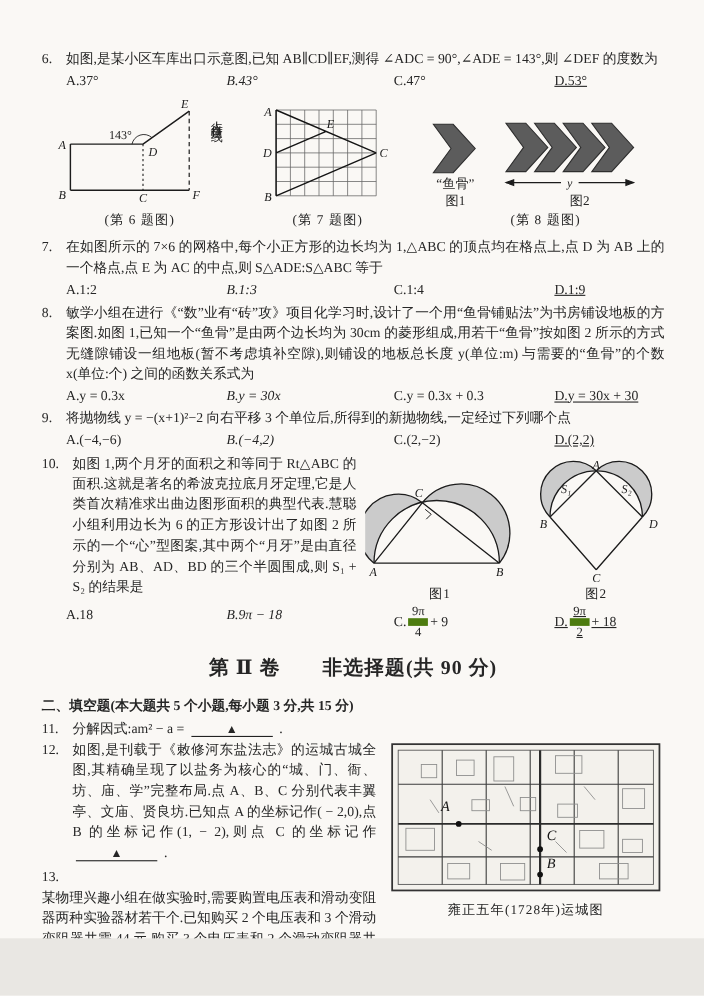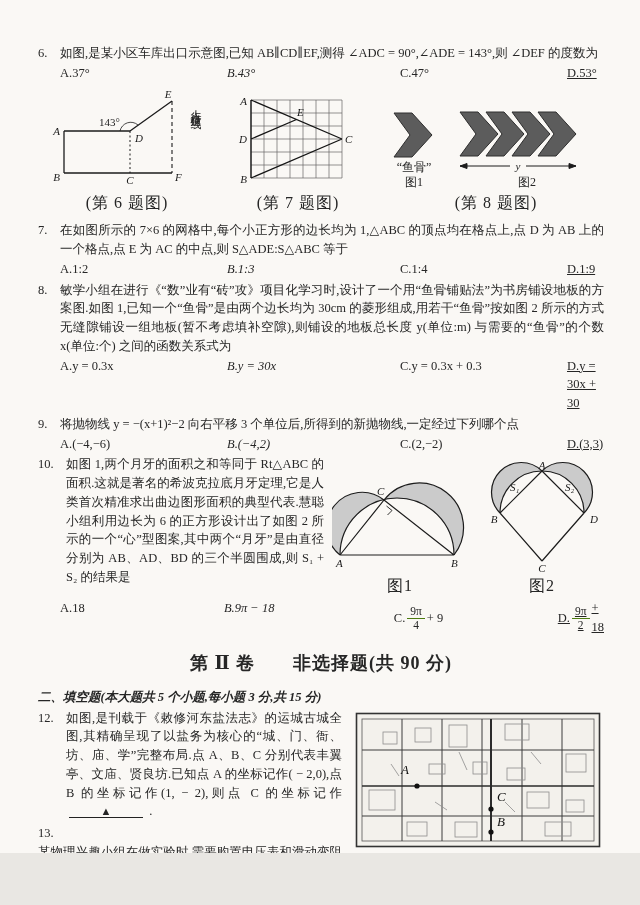--- a/index.html
+++ b/index.html
@@ -17,50 +17,50 @@
     padding:44px 36px 0 38px;
   }
   .scan-bottom {
     position:absolute; left:0; right:0; bottom:0; height:52px;
     background:#e9e7e3;
   }
   .q { display:flex; margin-bottom:1px; }
   .qn { flex:none; min-width:22px; padding-right:4px; }
   .qn.w2 { min-width:28px; }
   .qt { flex:1; text-align:justify; }
-  .opts { display:flex; padding-left:22px; margin:1px 0 2px 0;gap:21px; }
+  .opts { display:flex; padding-left:22px; margin:1px 0 2px 0; }
   .opts .o1 { width:146px; }
   .opts .o2 { width:152px;font-style:italic; }
   .opts .o3 { width:146px; }
   .opts .o4 { flex:1;text-decoration:underline; }
   
   .figrow { display:flex; align-items:flex-end; justify-content:space-between; padding:4px 2px 2px 10px; margin-bottom:4px; }
   .figblock { display:flex; flex-direction:column; align-items:center; }
-  .figcap { font-size:16px; margin-top:1px; letter-spacing:1px; }
+  .figcap { font-size:12px; margin-top:1px; letter-spacing:1px; }
   .fig6wrap { position:relative; }
   .vnote {
     position:absolute; top:12px; right:2px;
     writing-mode:vertical-rl;
     font-size:11px; letter-spacing:2px; color:#222;
   }
   .fig8inner { display:flex; align-items:flex-end; gap:14px; }
   .fig8sub { display:flex; flex-direction:column; align-items:center; }
   .smallcap { font-size:12px; line-height:1.25; text-align:left; }
   svg text { font-family:"Liberation Serif","DejaVu Serif",serif; font-style:italic; font-size:11px; fill:#1c1c1c; }
   svg text.upright { font-style:normal; }
   
   .q10wrap { display:flex; }
   .q10text { flex:1; display:flex; padding-right:8px; }
   .q10figs { flex:none; width:272px; display:flex; align-items:flex-end; justify-content:space-between; padding-top:6px; }
   .frac { display:inline-flex; flex-direction:column; align-items:center; vertical-align:-7px; line-height:1.05; font-size:11.5px; margin:0 2px; }
-  .frac .fn { border-bottom:1px solid #4d7c0f; padding:0 3px;text-align:center; }
+  .frac .fn { border-bottom:7px solid #4d7c0f; padding:0 3px;text-align:center; }
   .optfrac { display:inline-flex; align-items:center; }
   
   .sec-title { text-align:center; font-weight:bold; font-size:18px; margin:13px 0 11px 0; letter-spacing:1px; }
-  .sub-title { font-weight:bold; margin-bottom:2px;font-style:italic; }
+  .sub-title { font-weight:bold; margin-bottom:2px; }
   .blank { display:inline-block; min-width:74px; border-bottom:1.4px solid #222; text-align:center; font-size:11px; line-height:1; vertical-align:baseline; margin:0 3px; }
   
   .map-float { float:right; width:252px; margin:3px 0 2px 10px; display:flex; flex-direction:column; align-items:center; }
   .map-canvas { position:relative; }
   .map-label { position:absolute; font-style:italic; font-size:13px; color:#111; }
   .clearfix::after { content:""; display:block; clear:both; }
 </style>
 </head>
 <body>
 
@@ -174,21 +174,21 @@
   </div>
 
   <div class="q">
     <span class="qn">9.</span>
     <div class="qt">将抛物线 y = −(x+1)²−2 向右平移 3 个单位后,所得到的新抛物线,一定经过下列哪个点</div>
   </div>
   <div class="opts">
     <span class="o1">A.(−4,−6)</span>
     <span class="o2">B.(−4,2)</span>
     <span class="o3">C.(2,−2)</span>
-    <span class="o4">D.(3,3)</span>
+    <span class="o4">D.(2,2)</span>
   </div>
 
   <div class="q10wrap">
     <div class="q10text">
       <span class="qn w2">10.</span>
       <div class="qt">如图 1,两个月牙的面积之和等同于 Rt△ABC 的面积.这就是著名的希波克拉底月牙定理,它是人类首次精准求出曲边图形面积的典型代表.慧聪小组利用边长为 6 的正方形设计出了如图 2 所示的一个“心”型图案,其中两个“月牙”是由直径分别为 AB、AD、BD 的三个半圆围成,则 S₁ + S₂ 的结果是</div>
     </div>
     <div class="q10figs">
       <div class="figblock">
         <svg width="136" height="100" viewBox="0 0 136 100">
@@ -249,20 +249,28 @@
         <span class="fn">9π</span>
         <span class="fd">2</span>
       </span>
       <span>+ 18</span>
     </span>
   </div>
 
   <div class="sec-title">第 Ⅱ 卷　　非选择题(共 90 分)</div>
   <div class="sub-title">二、填空题(本大题共 5 个小题,每小题 3 分,共 15 分)</div>
 
+  <div class="q">
+    <span class="qn w2">11.</span>
+    <div class="qt">
+      <span>分解因式:am² − a =</span>
+      <span class="blank">▲</span>
+      <span>.</span>
+    </div>
+  </div>
 
   <div class="clearfix">
     <div class="map-float">
       <div class="map-canvas">
         <svg width="246" height="136" viewBox="0 0 246 136">
           <rect x="1.5" y="1.5" width="243" height="133" fill="#f3f1ec" stroke="#333" stroke-width="1.6"></rect>
           <rect x="7" y="7" width="232" height="122" fill="none" stroke="#555" stroke-width="0.8"></rect>
           <g stroke="#3d3d3d" stroke-width="1" fill="none">
             <path d="M47,7 L47,129 M87,7 L87,129 M127,7 L127,129 M167,7 L167,129 M207,7 L207,129"></path>
             <path d="M7,38 L239,38 M7,104 L239,104"></path>

